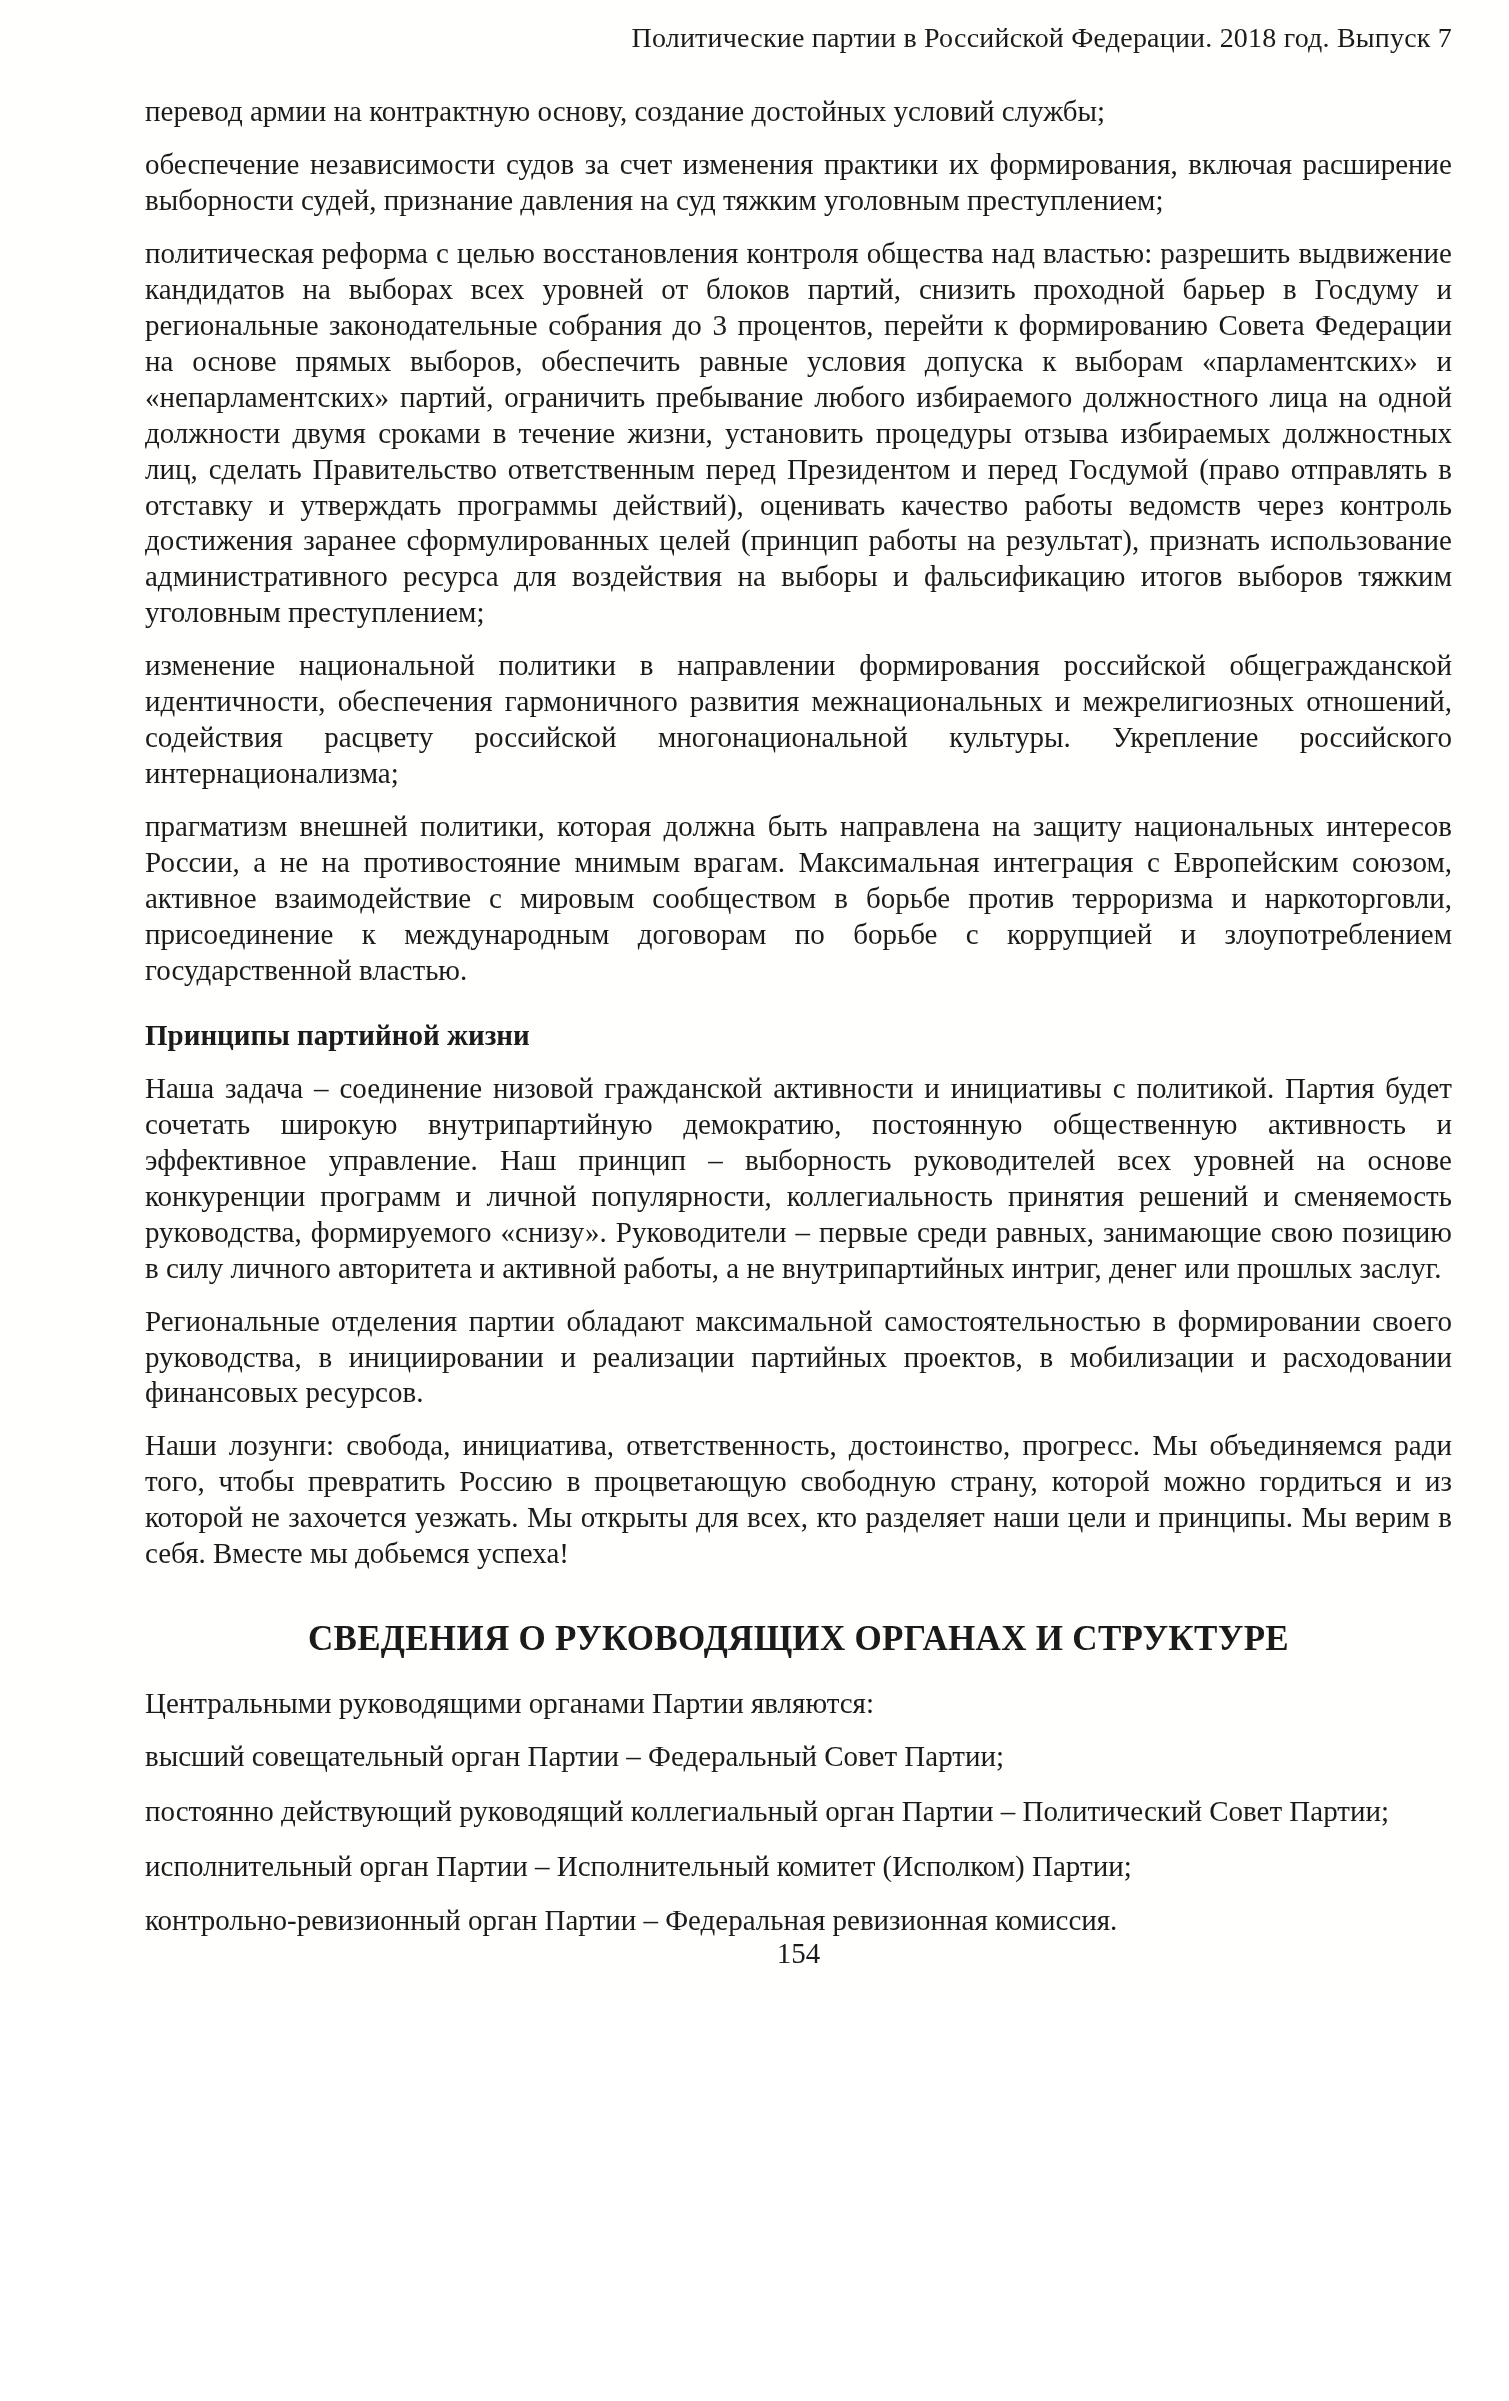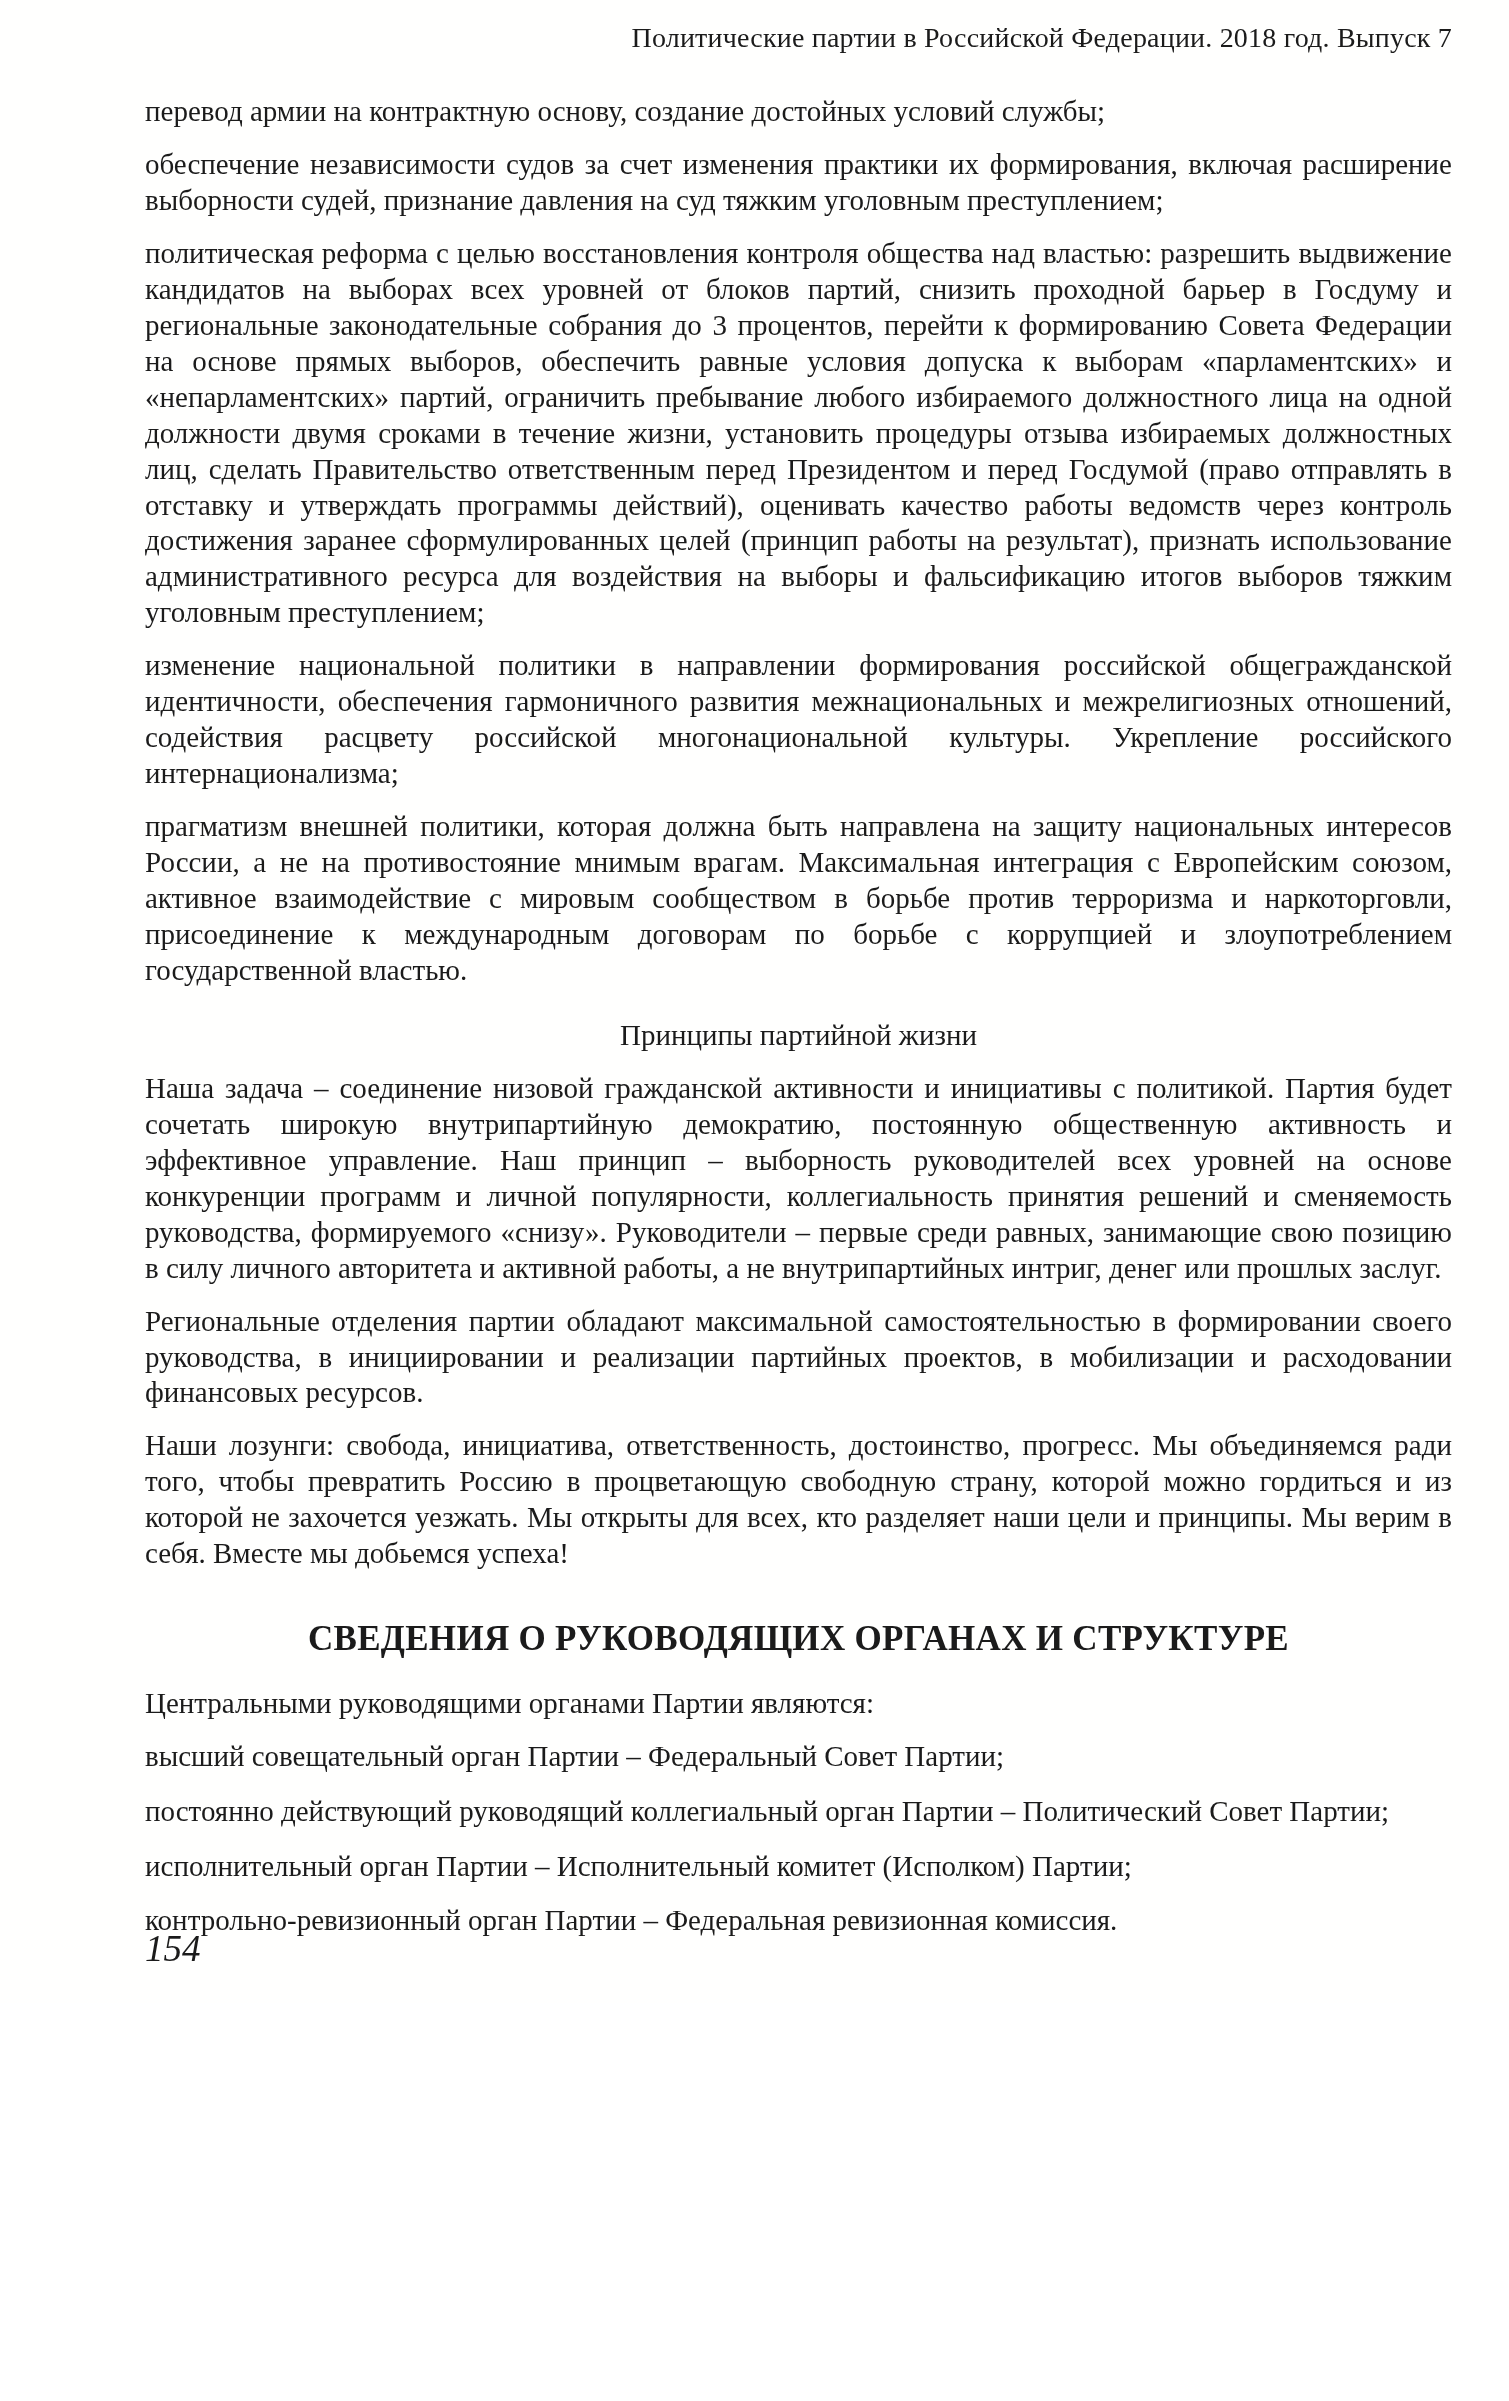--- a/index.html
+++ b/index.html
@@ -31,41 +31,41 @@
     line-height: 1.24;
     text-align: justify;
     hyphens: auto;
     -webkit-hyphens: auto;
   }
   .para {
     margin: 0 0 17px 0;
   }
   .subheading {
     font-size: 29px;
-    font-weight: 400;
-    text-align: center;
+    font-weight: 700;
+    text-align: left;
     margin: 29px 0 17px 0;
   }
   .main-heading {
     font-size: 35px;
     font-weight: 700;
     text-align: center;
     letter-spacing: 0.3px;
     margin: 45px 0 25px 0;
   }
   .list-item {
     margin: 0 0 19px 0;
   }
   .page-number {
     position: absolute;
     left: 145px;
     right: 57px;
     bottom: 33px;
-    font-size: 37px;
-    font-style: italic;
+    text-align: center;
+    font-size: 29px;
   }
 </style>
 </head>
 <body>
 
 <div class="page">
 
   <div class="running-header">Политические партии в Российской Федерации. 2018 год. Выпуск 7</div>
 
   <div class="content">

